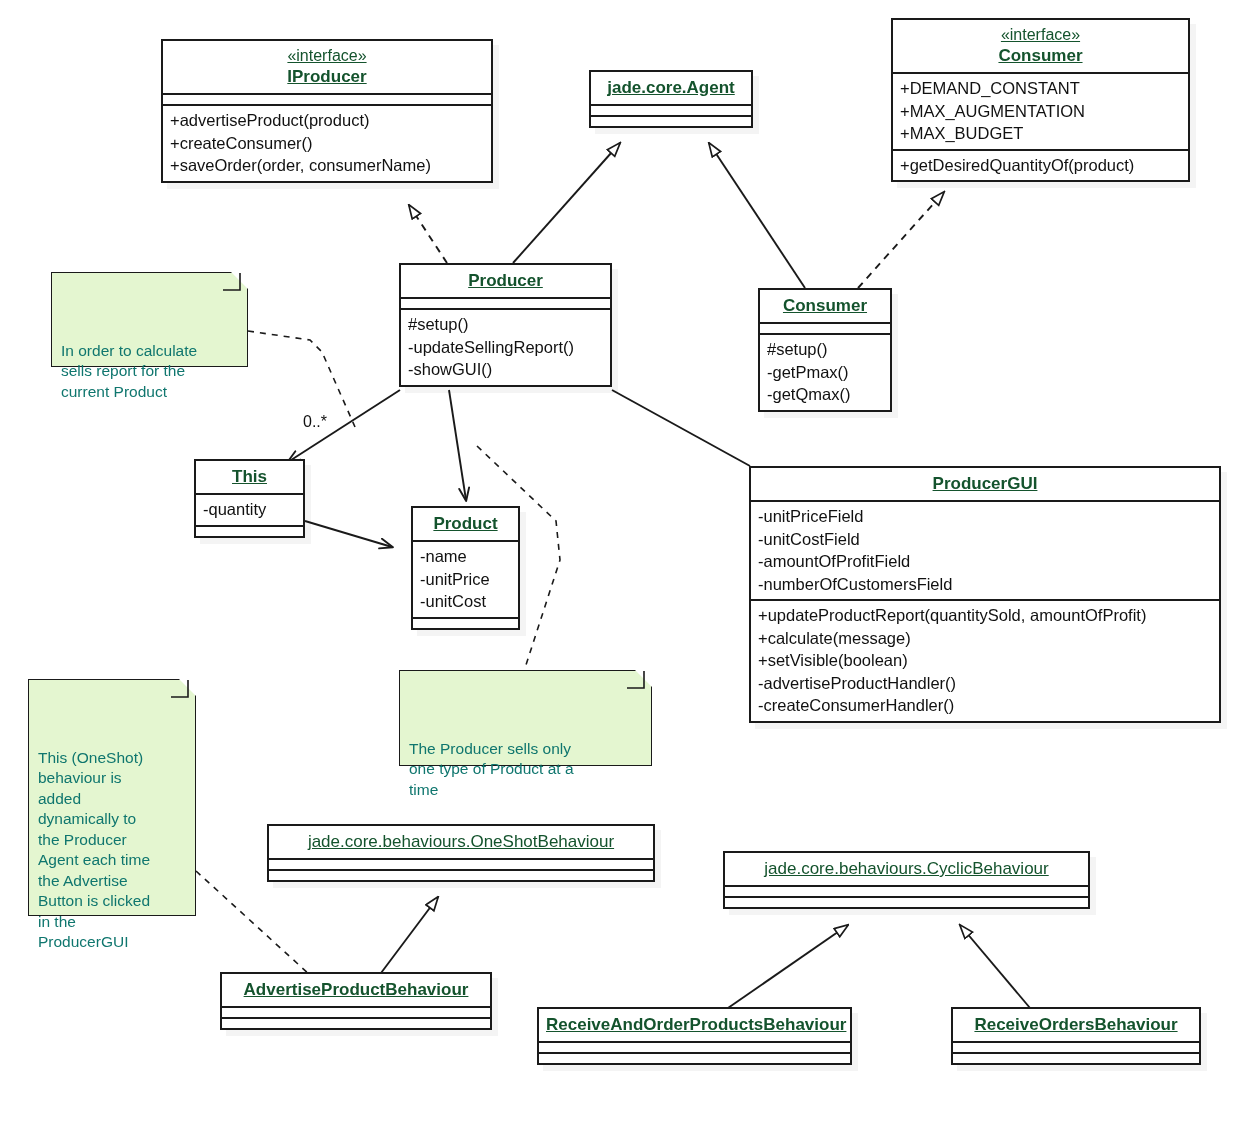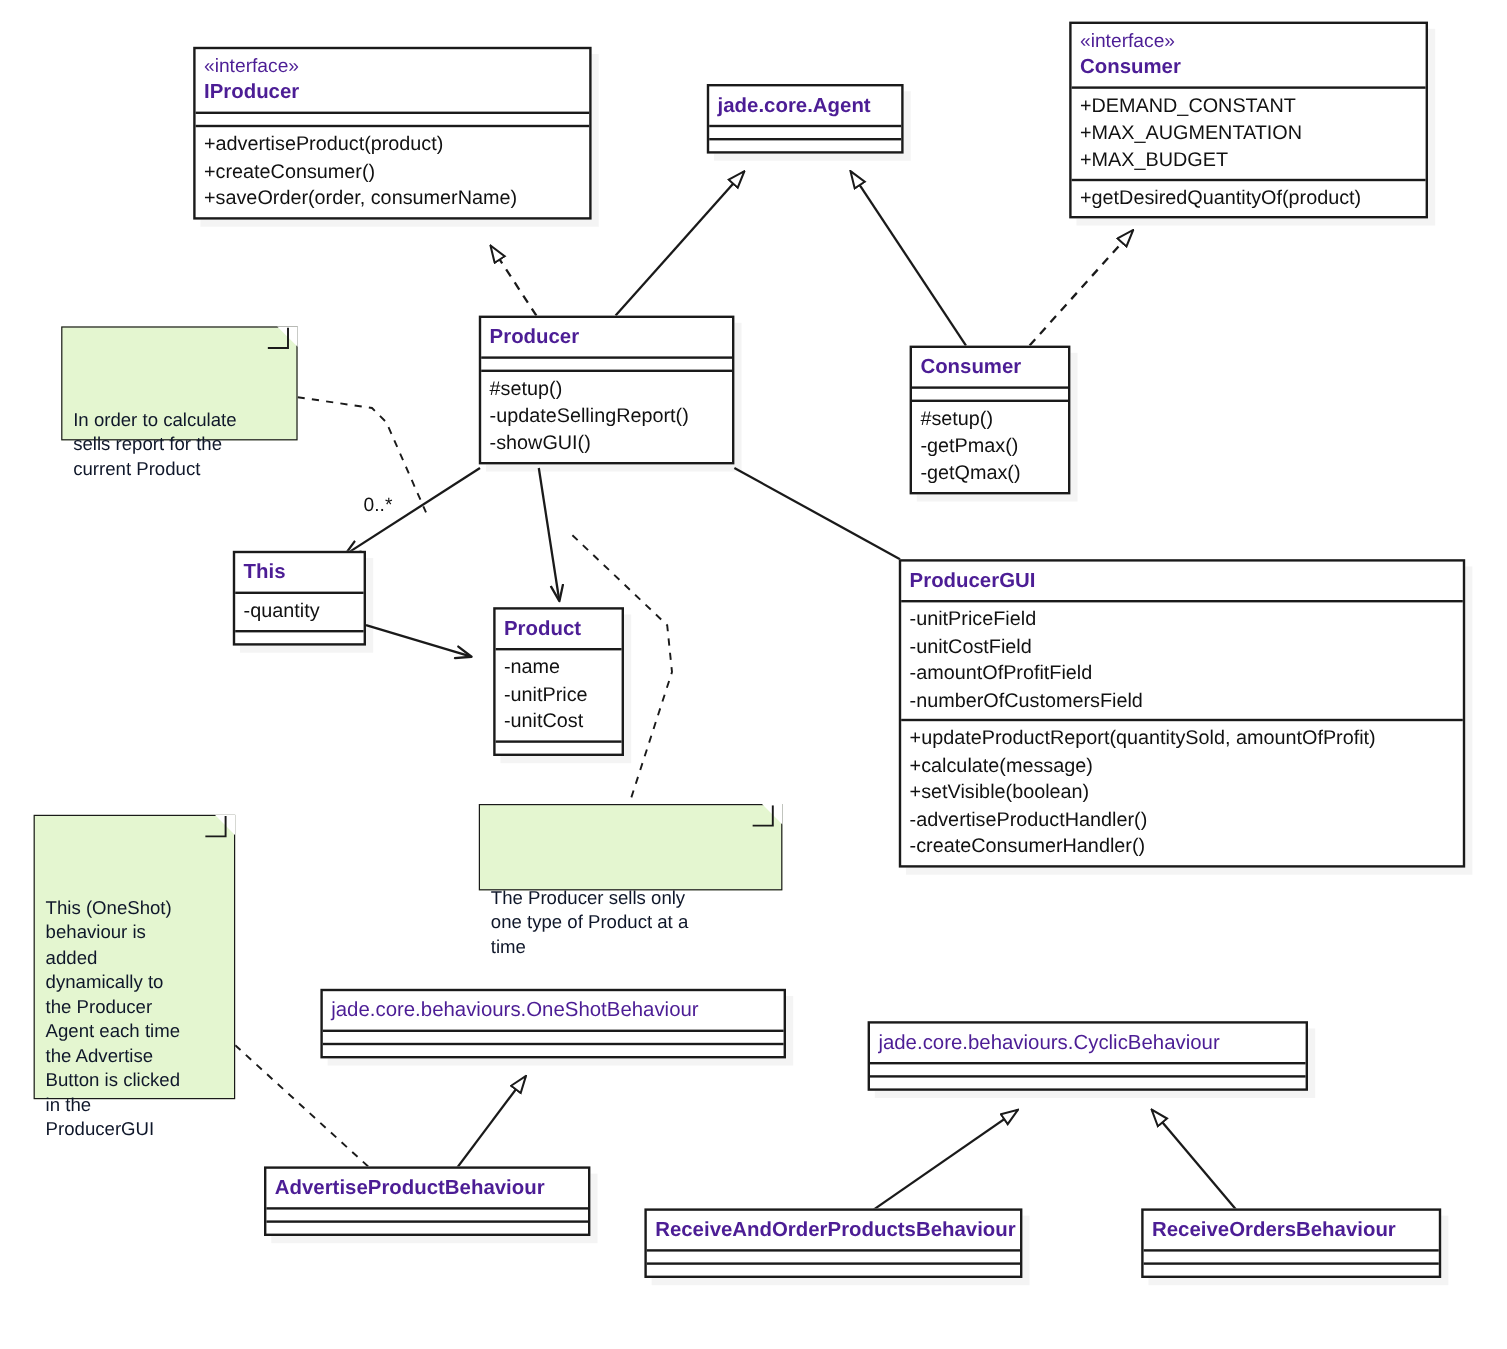--- a/index.html
+++ b/index.html
@@ -31,25 +31,27 @@
     box-shadow: 6px 6px 0 0 rgba(0,0,0,0.045);
   }
   .uml-section {
     box-sizing: border-box;
     padding: 3px 7px 4px 7px;
   }
   .uml-section + .uml-section {
     border-top: 2px solid #1a1a1a;
   }
   .uml-title {
+    text-align: center;
     font-weight: bold;
     font-size: 17px;
     line-height: 21px;
-    color: #4c1d95;
+    color: #14532d;
     padding: 5px 7px 6px 7px;
+    text-decoration: underline;
   }
   .uml-title.plain {
     font-weight: normal;
   }
   .uml-stereotype {
     display: block;
     font-weight: normal;
     font-size: 16px;
     line-height: 20px;
   }
@@ -63,21 +65,21 @@
     color: #111;
     white-space: nowrap;
   }
   .note {
     position: absolute;
     box-sizing: border-box;
     background: #e4f6d0;
     border: 1.6px solid #1a1a1a;
     font-size: 15.5px;
     line-height: 20.5px;
-    color: #0f172a;
+    color: #0f766e;
     padding: 6px 8px 6px 9px;
     white-space: pre-line;
   }
   .note .fold {
     position: absolute;
     top: -1px;
     right: -1px;
     width: 0; height: 0;
     border-left: 17px solid transparent;
     border-top: 17px solid #ffffff;
@@ -308,21 +310,21 @@
 added
 dynamically to
 the Producer
 Agent each time
 the  Advertise
 Button is clicked
 in the
 ProducerGUI</span>
   </div>
 
-  <div class="note" style="left:399px; top:670px; width:253px; height:72px;">
+  <div class="note" style="left:399px; top:670px; width:253px; height:96px;">
     <span class="fold"></span>
     <svg class="fold-line" viewBox="0 0 24 24">
       <path d="M 0,17 L 17,17 L 17,0" fill="none" stroke="#1a1a1a" stroke-width="1.6"></path>
     </svg>
     <span>The Producer sells only
 one type of Product at a
 time</span>
   </div>
 
   <div class="edge-label" style="left:303px; top:413px;">0..*</div>

